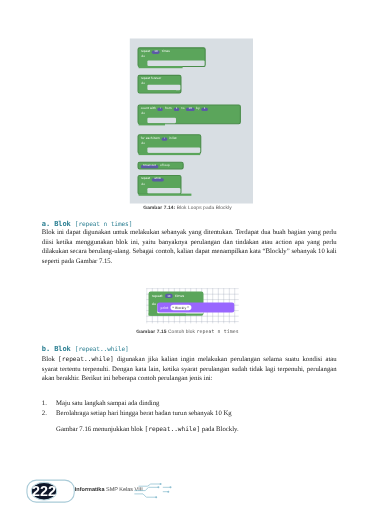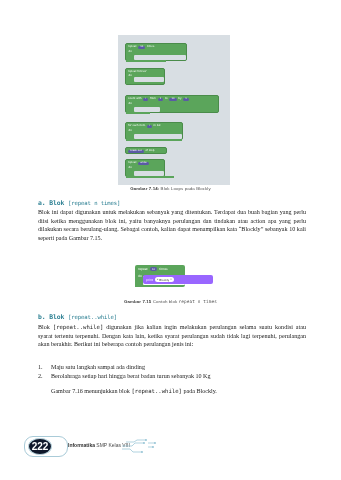--- a/index.html
+++ b/index.html
@@ -176,21 +176,21 @@
     position:absolute;left:22px;top:434px;
     width:140px;height:26px;
   }
   .fbadge{
     position:absolute;left:6px;top:4px;
     width:22px;height:15px;
     background:#0f172a;
     border-radius:50%;
     color:#ffffff;
     font-family:"Liberation Sans", sans-serif;
-    font-weight:bold;font-size:10px;
+    font-weight:bold;font-size:13px;
     display:flex;align-items:center;justify-content:center;
     border:1.4px solid #bcd7e0;
   }
   .fribbon{
     position:absolute;left:2px;top:2px;width:42px;height:19px;
     border:1.2px solid #a9cbd8;border-radius:9px;
     background:transparent;
   }
   .ftext{
     position:absolute;left:46px;top:8px;

